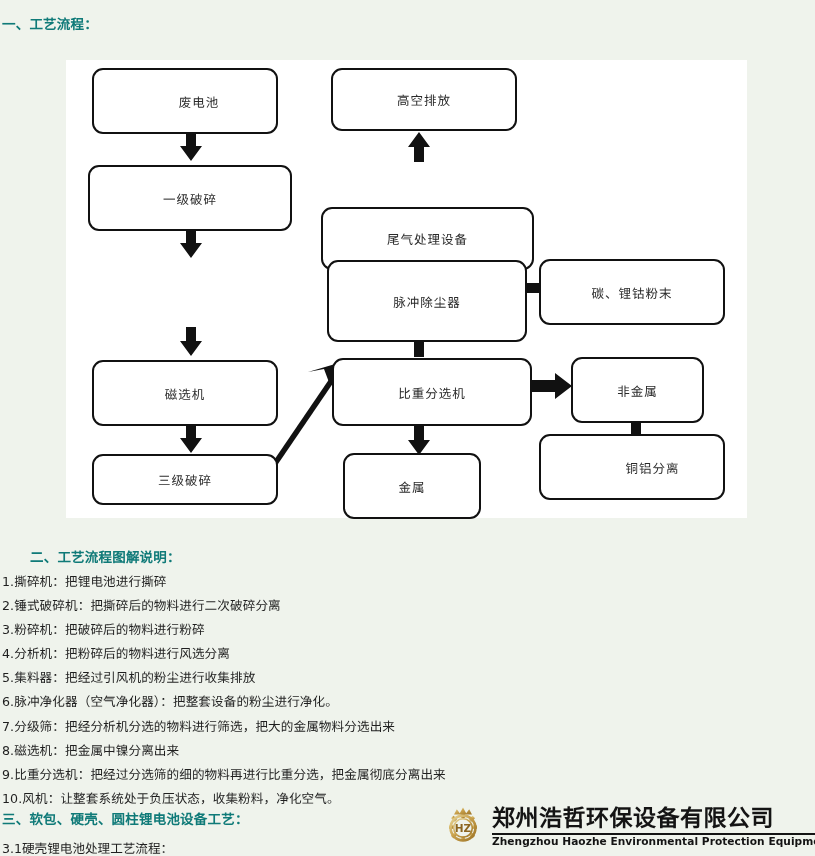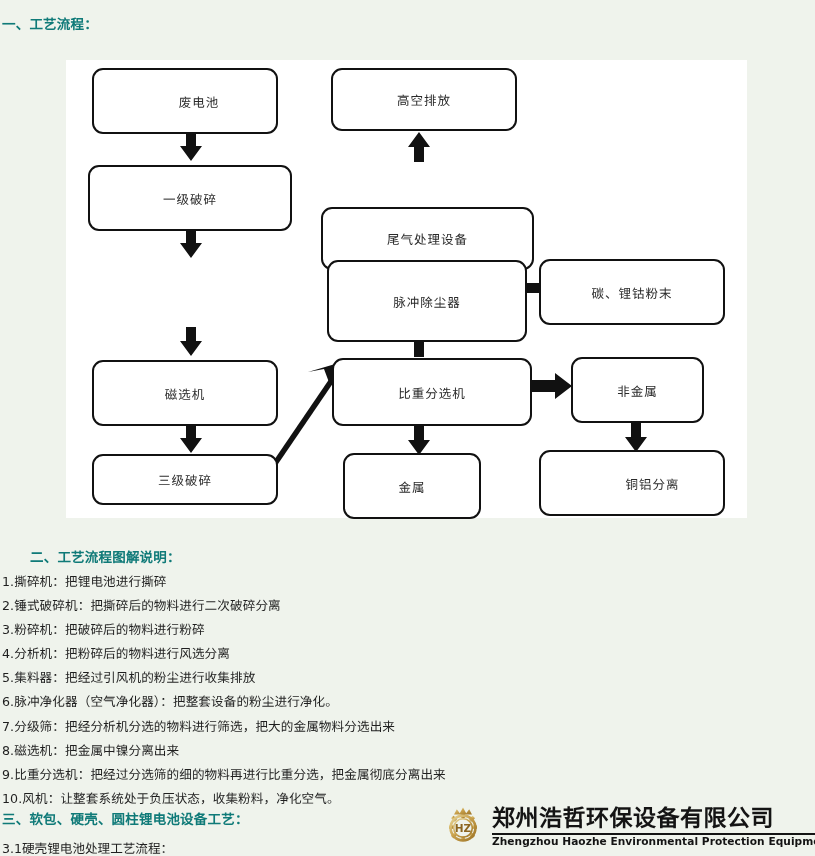--- a/index.html
+++ b/index.html
@@ -230,21 +230,21 @@
   <div class="node" id="node-pulse-dust-collector" style="left:261px; top:200px; width:200px; height:82px;">脉冲除尘器</div>
 
   <div class="node" id="node-gravity-separator" style="left:266px; top:298px; width:200px; height:68px;">比重分选机</div>
 
   <div class="node" id="node-metal" style="left:277px; top:393px; width:138px; height:66px;">金属</div>
 
   <div class="node" id="node-carbon-powder" style="left:473px; top:199px; width:186px; height:66px;">碳、锂钴粉末</div>
 
   <div class="node" id="node-non-metal" style="left:505px; top:297px; width:133px; height:66px;">非金属</div>
 
-  <div class="node" id="node-copper-aluminum" style="left:473px; top:390px; width:186px; height:66px;padding-left:41px;">铜铝分离</div>
+  <div class="node" id="node-copper-aluminum" style="left:473px; top:374px; width:186px; height:66px;padding-left:41px;">铜铝分离</div>
 
 </div>
 
 <div class="section-heading" id="heading-2">二、工艺流程图解说明：</div>
 
 <div id="explain-list">
   <div class="explain-item">1.撕碎机：把锂电池进行撕碎</div>
   <div class="explain-item">2.锤式破碎机：把撕碎后的物料进行二次破碎分离</div>
   <div class="explain-item">3.粉碎机：把破碎后的物料进行粉碎</div>
   <div class="explain-item">4.分析机：把粉碎后的物料进行风选分离</div>

